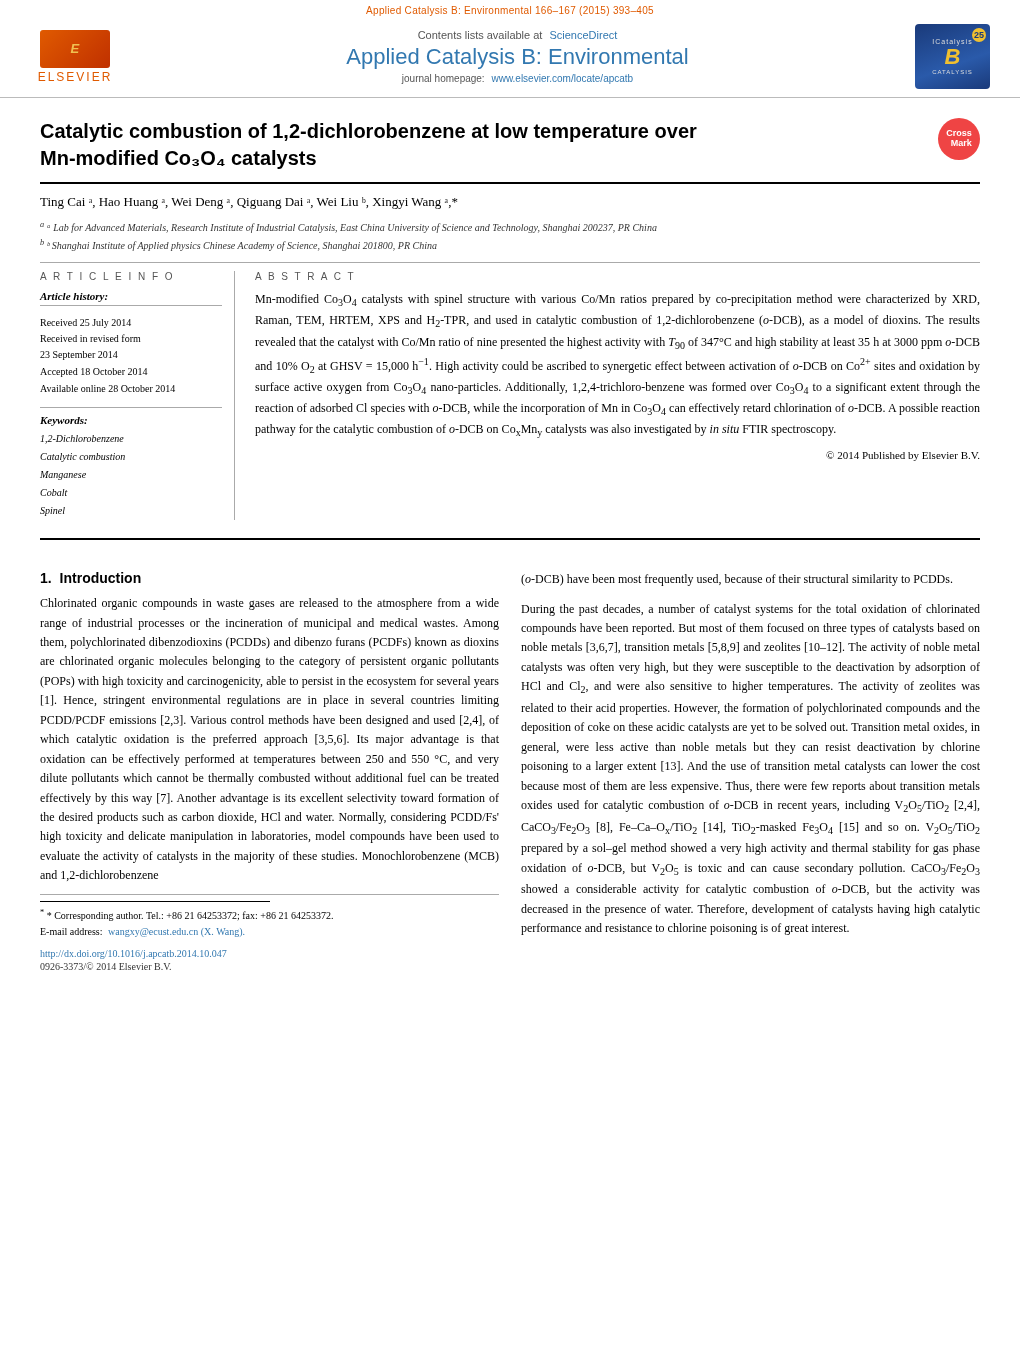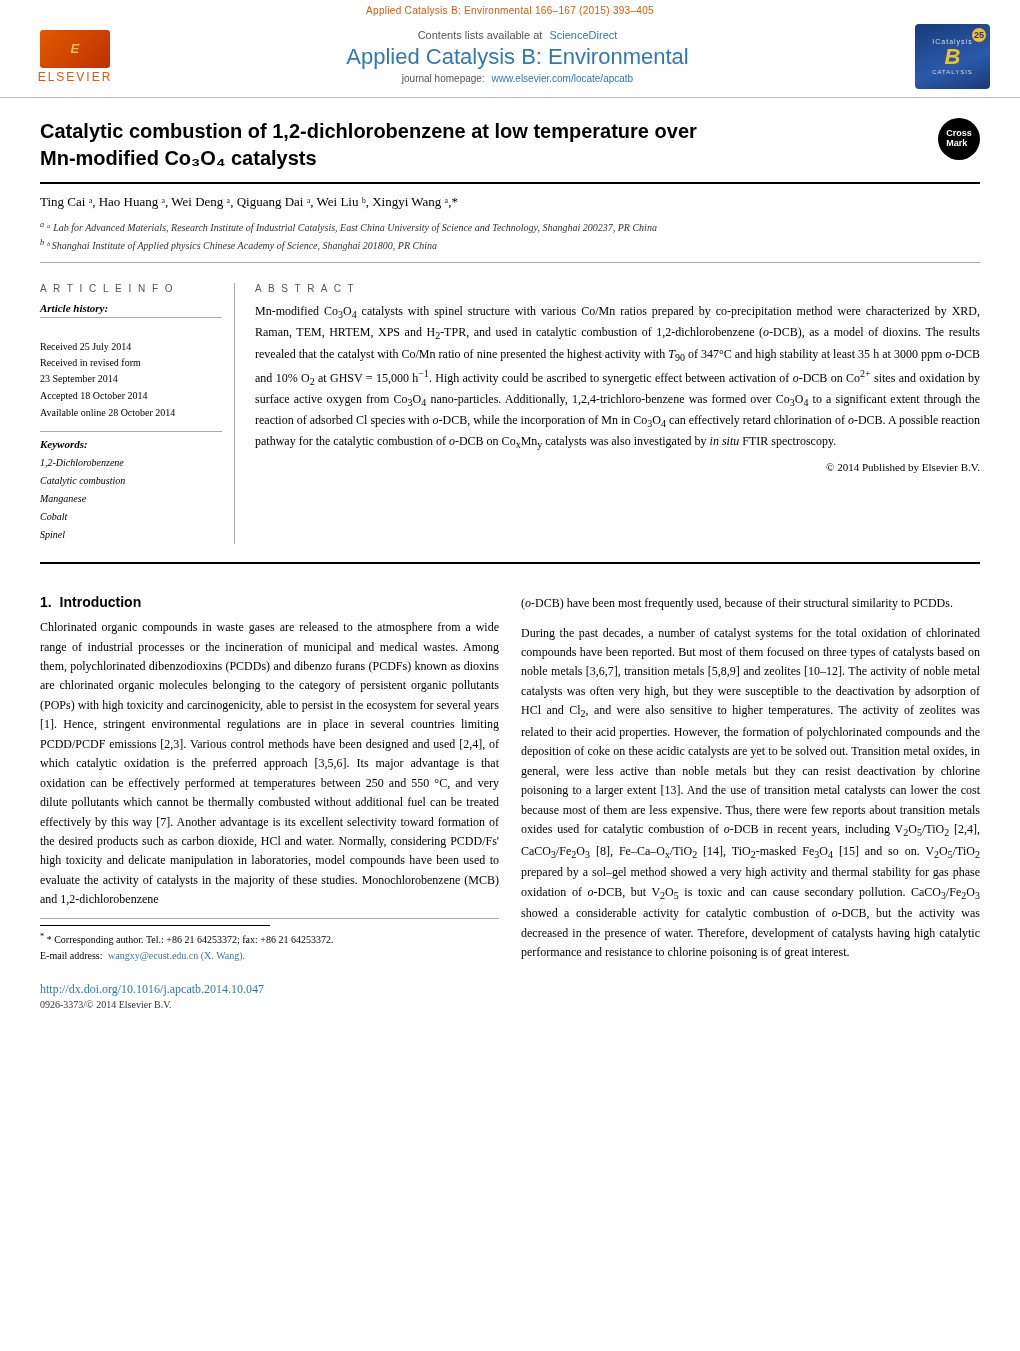--- a/index.html
+++ b/index.html
@@ -52,43 +52,43 @@
   </div>
 </div>
 
 <div style="padding:10px 40px 20px;">
 
   <div style="display:flex; align-items:flex-start; justify-content:space-between; border-bottom:2px solid #000; padding-bottom:10px; margin-bottom:8px; margin-top:10px;">
     <div style="font-size:20px; font-weight:bold; font-family:Arial,sans-serif; flex:1; padding-right:20px; line-height:1.35;">
       <span>Catalytic combustion of 1,2-dichlorobenzene at low temperature over</span><br>
       <span>Mn-modified Co₃O₄ catalysts</span>
     </div>
-    <div style="width:42px; height:42px; background:#000000; border-radius:50%; display:flex; align-items:center; justify-content:center; color:#fff; font-size:9px; font-family:Arial,sans-serif; font-weight:bold; flex-shrink:0; text-align:left; line-height:1.1;">
+    <div style="width:42px; height:42px; background:#ef4444; border-radius:50%; display:flex; align-items:center; justify-content:center; color:#fff; font-size:9px; font-family:Arial,sans-serif; font-weight:bold; flex-shrink:0; text-align:right; line-height:1.1;">
       Cross<br>Mark
     </div>
   </div>
 
   <div style="font-size:13px; margin-bottom:6px; line-height:1.5;">Ting Cai ᵃ, Hao Huang ᵃ, Wei Deng ᵃ, Qiguang Dai ᵃ, Wei Liu ᵇ, Xingyi Wang ᵃ,*</div>
 
-  <div style="font-size:10px; color:#333; line-height:1.6; margin-bottom:20px; border-bottom:1px solid #aaa; padding-bottom:8px;">
+  <div style="font-size:10px; color:#333; line-height:1.6; margin-bottom:8px; border-bottom:1px solid #aaa; padding-bottom:8px;">
     <div style="font-style:italic;">
       <sup>a</sup> <span>ᵃ Lab for Advanced Materials, Research Institute of Industrial Catalysis, East China University of Science and Technology, Shanghai 200237, PR China</span>
     </div>
     <div style="font-style:italic;">
       <sup>b</sup> <span>ᵇ Shanghai Institute of Applied physics Chinese Academy of Science, Shanghai 201800, PR China</span>
     </div>
   </div>
 
   <div style="display:flex; gap:20px;">
 
     <div style="width:195px; flex-shrink:0; border-right:1px solid #aaa; padding-right:12px;">
 
       <div style="font-family:Arial,sans-serif; font-size:10px; letter-spacing:2px; color:#555; margin-bottom:8px; text-transform:uppercase;">A R T I C L E   I N F O</div>
 
-      <div style="font-size:11px; font-style:italic; font-weight:bold; margin-bottom:20px; border-bottom:1px solid #aaa; padding-bottom:3px;">Article history:</div>
+      <div style="font-size:11px; font-style:italic; font-weight:bold; margin-bottom:8px; border-bottom:1px solid #aaa; padding-bottom:3px;">Article history:</div>
 
       <div style="font-size:10px; line-height:1.7;">Received 25 July 2014</div>
       <div style="font-size:10px; line-height:1.5;">Received in revised form</div>
       <div style="font-size:10px; line-height:1.7;">23 September 2014</div>
       <div style="font-size:10px; line-height:1.7;">Accepted 18 October 2014</div>
       <div style="font-size:10px; line-height:1.7;">Available online 28 October 2014</div>
 
       <div style="font-size:11px; font-style:italic; font-weight:bold; margin-top:10px; margin-bottom:4px; border-top:1px solid #aaa; padding-top:6px;">Keywords:</div>
 
       <div style="font-size:10px; line-height:1.8; font-style:italic;">1,2-Dichlorobenzene</div>
@@ -125,21 +125,21 @@
         <div style="border-top:1px solid #aaa; margin-top:6px; padding-top:6px;">
           <div style="border-top:1px solid #000; width:50%; margin-bottom:4px;"></div>
           <div style="font-size:10px; line-height:1.6;">
             <sup>*</sup> <span>* Corresponding author. Tel.: +86 21 64253372; fax: +86 21 64253372.</span>
           </div>
           <div style="font-size:10px; line-height:1.6;">
             <span>E-mail address:</span>
             <span style="color:#3278b0; cursor:pointer; margin-left:3px;">wangxy@ecust.edu.cn (X. Wang).</span>
           </div>
         </div>
-        <div style="font-size:12px; color:#3278b0; cursor:pointer; margin-top:18px;">http://dx.doi.org/10.1016/j.apcatb.2014.10.047</div>
+        <div style="font-size:10px; color:#3278b0; cursor:pointer; margin-top:8px;">http://dx.doi.org/10.1016/j.apcatb.2014.10.047</div>
         <div style="font-size:10px; color:#333; margin-top:2px;">0926-3373/© 2014 Elsevier B.V.</div>
       </div>
 
       <div style="flex:1;">
         <div style="font-size:12px; line-height:1.62; text-align:justify; margin-bottom:10px;">
           (<i>o</i>-DCB) have been most frequently used, because of their structural similarity to PCDDs.
         </div>
         <div style="font-size:12px; line-height:1.62; text-align:justify;">
           During the past decades, a number of catalyst systems for the total oxidation of chlorinated compounds have been reported. But most of them focused on three types of catalysts based on noble metals [3,6,7], transition metals [5,8,9] and zeolites [10–12]. The activity of noble metal catalysts was often very high, but they were susceptible to the deactivation by adsorption of HCl and Cl<sub>2</sub>, and were also sensitive to higher temperatures. The activity of zeolites was related to their acid properties. However, the formation of polychlorinated compounds and the deposition of coke on these acidic catalysts are yet to be solved out. Transition metal oxides, in general, were less active than noble metals but they can resist deactivation by chlorine poisoning to a larger extent [13]. And the use of transition metal catalysts can lower the cost because most of them are less expensive. Thus, there were few reports about transition metals oxides used for catalytic combustion of <i>o</i>-DCB in recent years, including V<sub>2</sub>O<sub>5</sub>/TiO<sub>2</sub> [2,4], CaCO<sub>3</sub>/Fe<sub>2</sub>O<sub>3</sub> [8], Fe–Ca–O<sub>x</sub>/TiO<sub>2</sub> [14], TiO<sub>2</sub>-masked Fe<sub>3</sub>O<sub>4</sub> [15] and so on. V<sub>2</sub>O<sub>5</sub>/TiO<sub>2</sub> prepared by a sol–gel method showed a very high activity and thermal stability for gas phase oxidation of <i>o</i>-DCB, but V<sub>2</sub>O<sub>5</sub> is toxic and can cause secondary pollution. CaCO<sub>3</sub>/Fe<sub>2</sub>O<sub>3</sub> showed a considerable activity for catalytic combustion of <i>o</i>-DCB, but the activity was decreased in the presence of water. Therefore, development of catalysts having high catalytic performance and resistance to chlorine poisoning is of great interest.
         </div>

